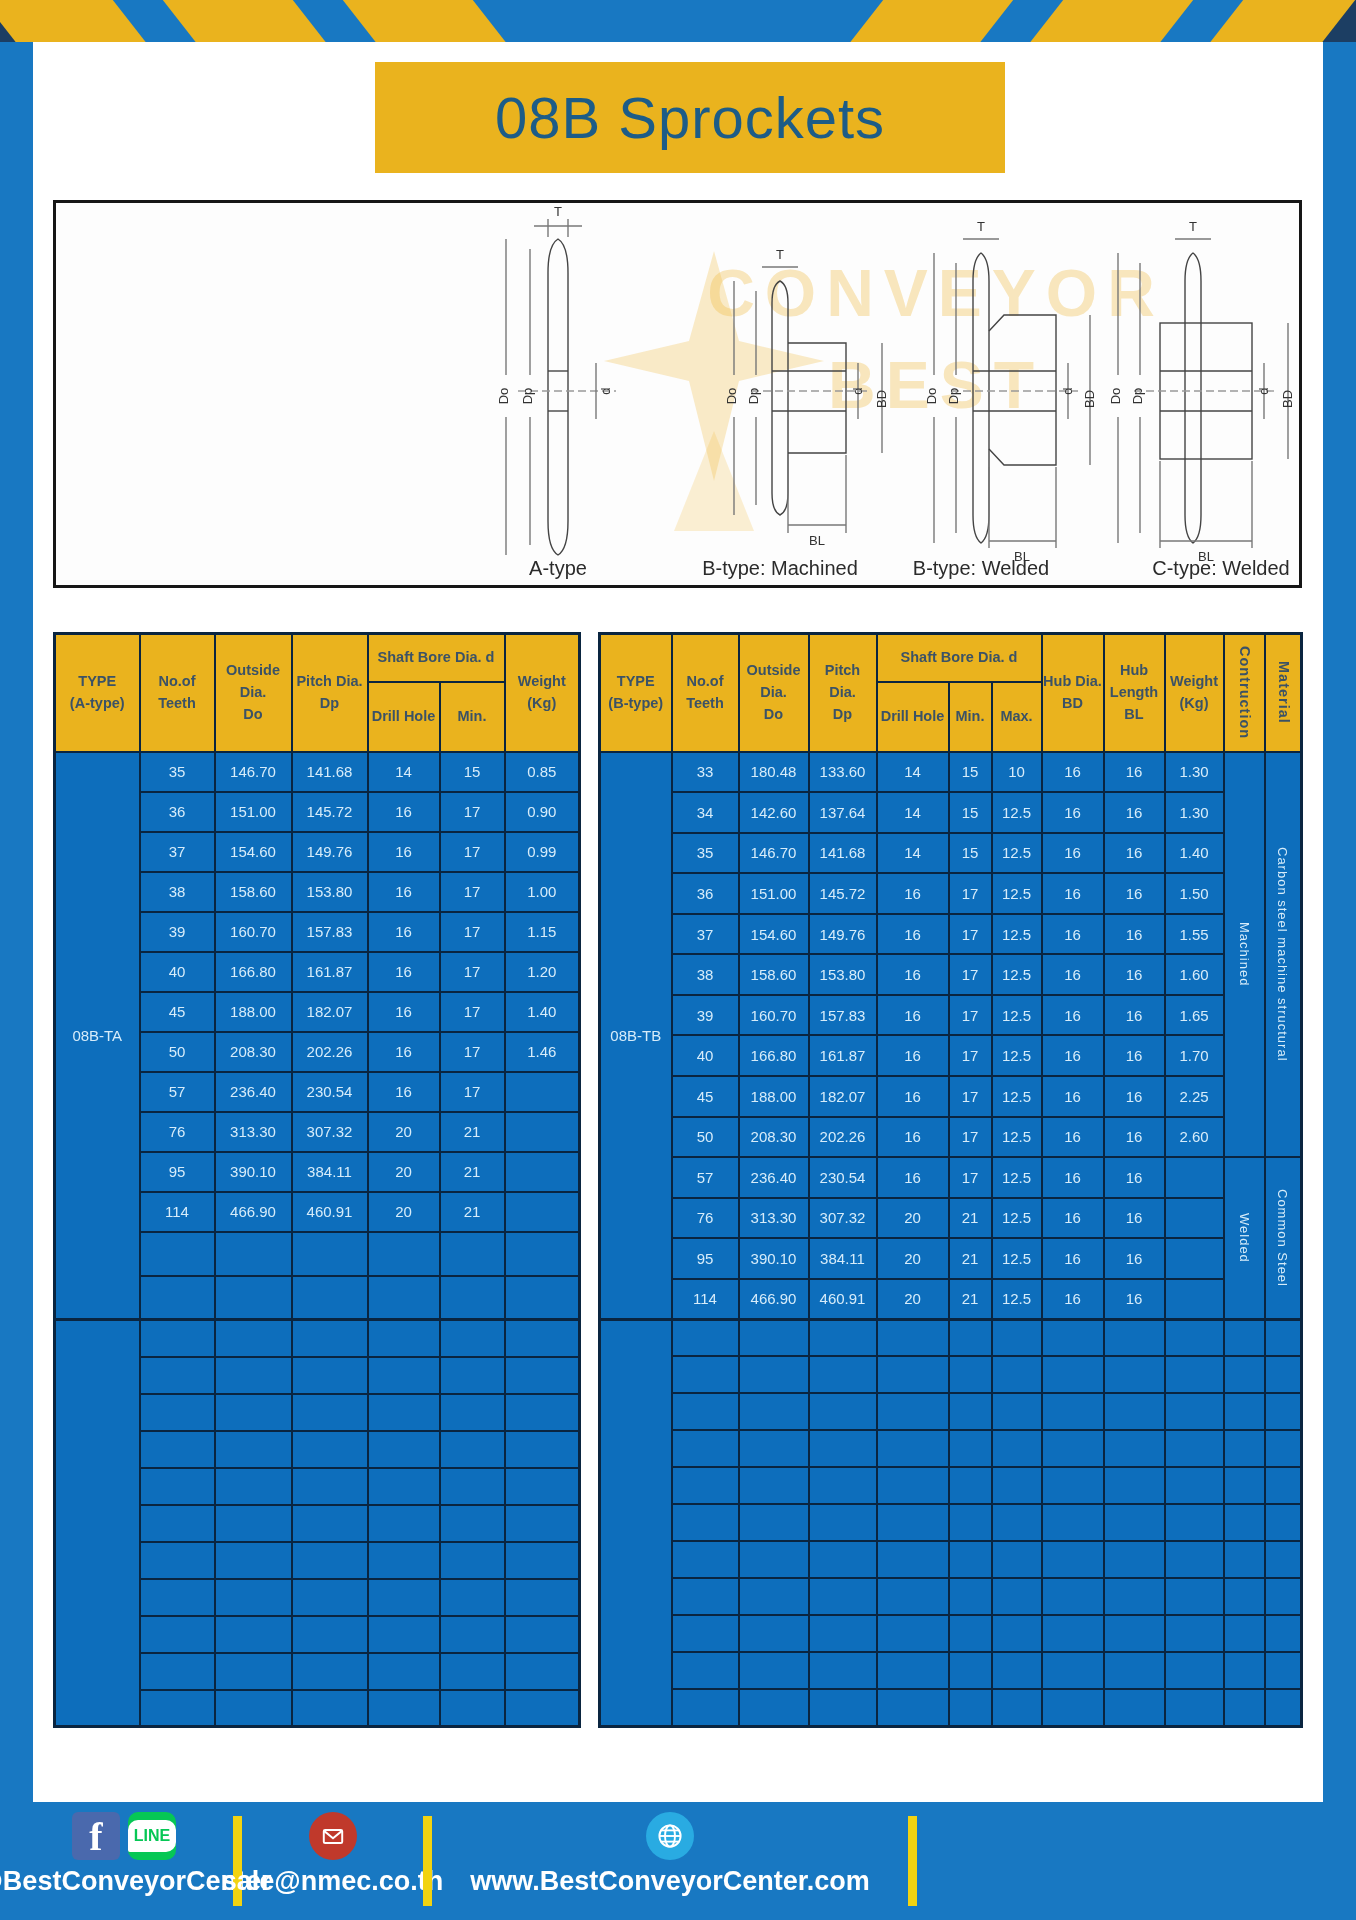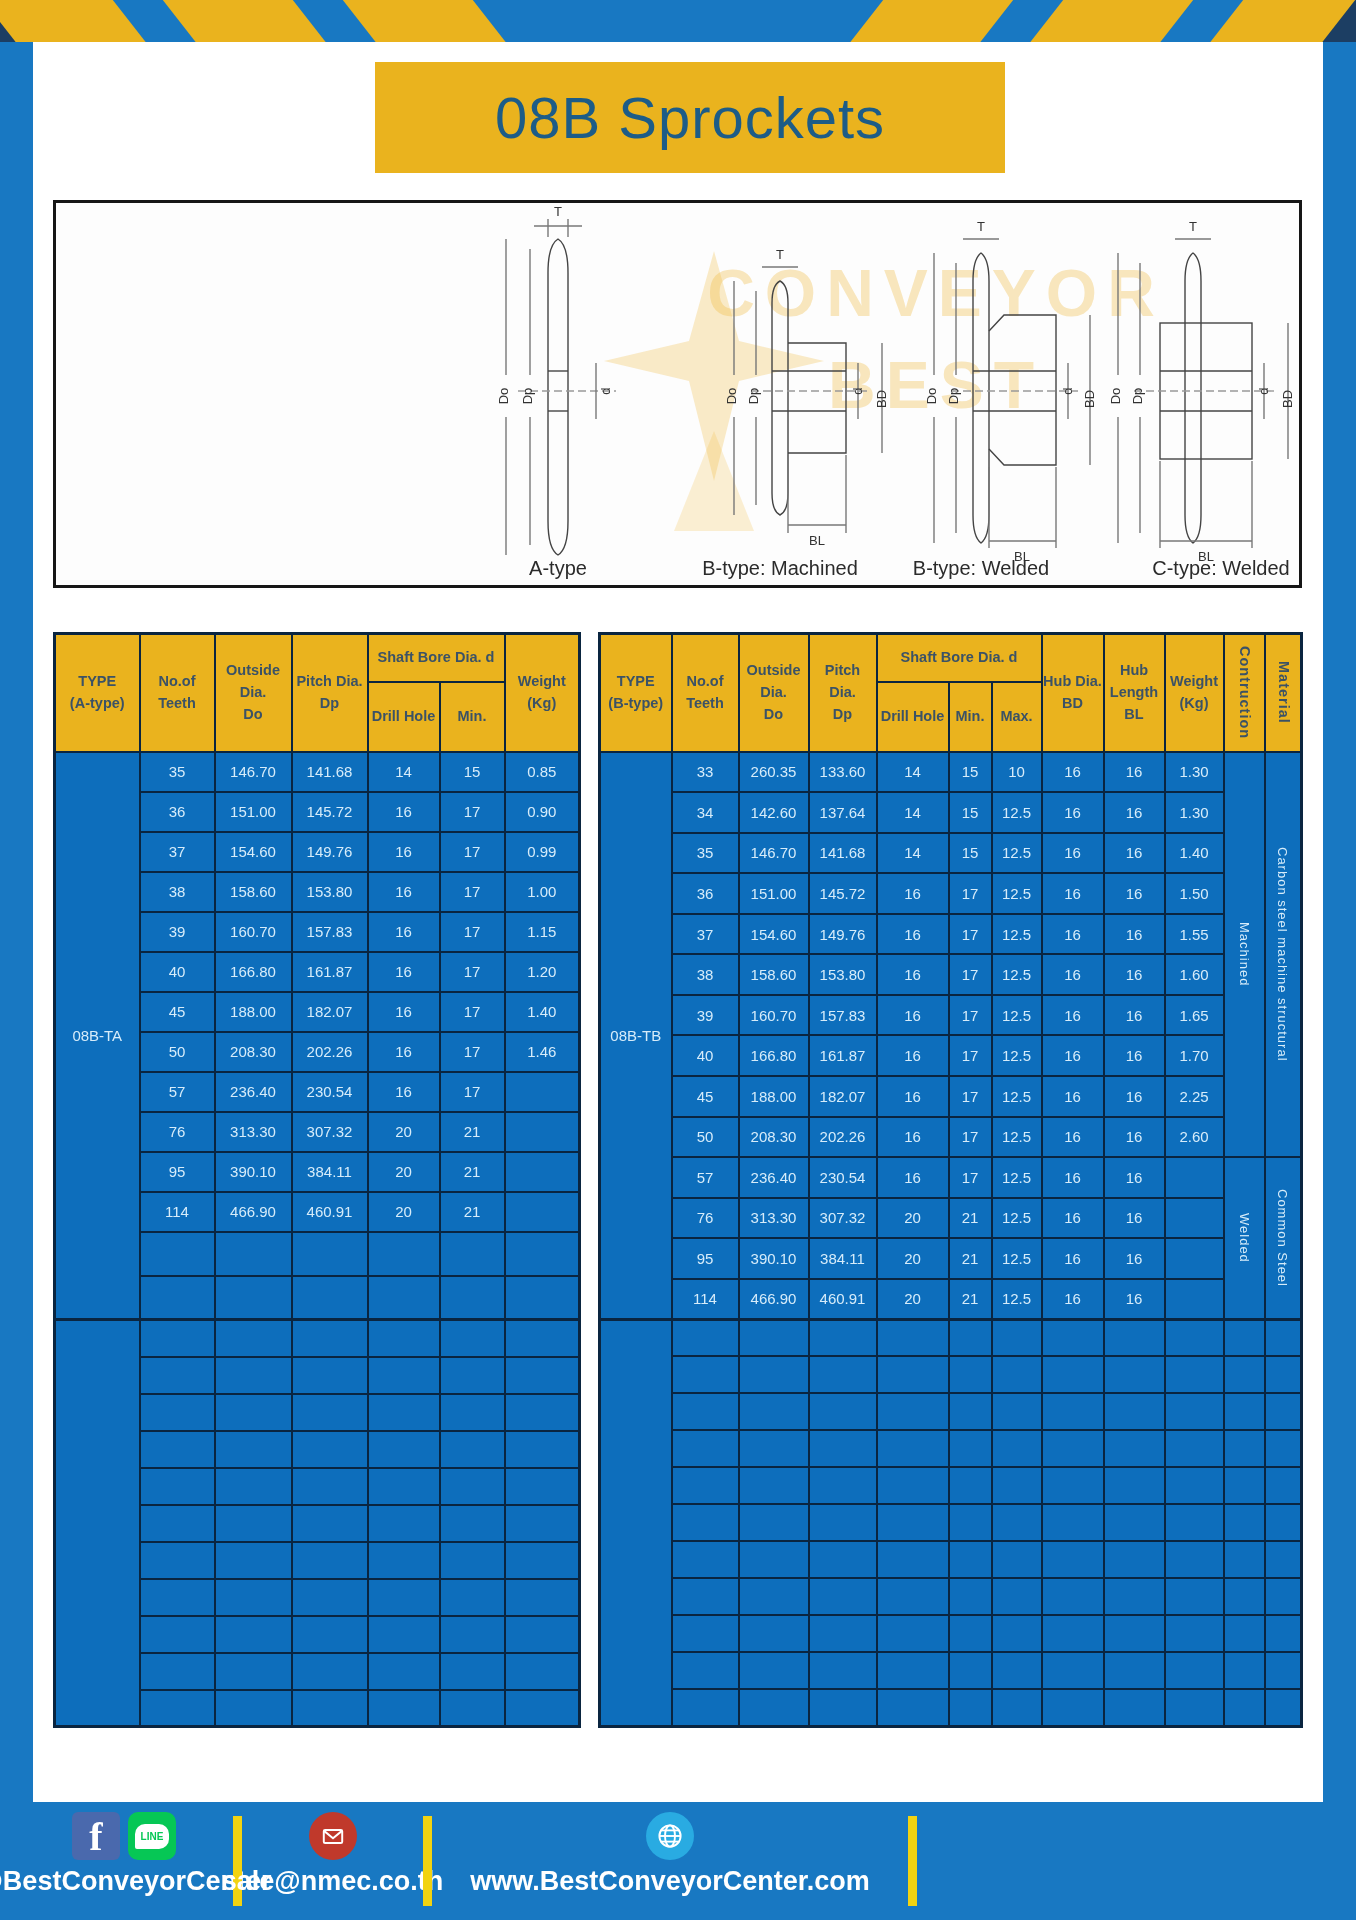--- a/index.html
+++ b/index.html
@@ -51,21 +51,21 @@
   tbody tr.thick td { border-top-width:3px; }
   
   .footer { position:absolute; left:0; bottom:0; width:1356px; height:118px; background:#1878c2; }
   .fgroup { position:absolute; top:8px; display:flex; flex-direction:column; align-items:center; gap:4px; }
   .ficons { display:flex; gap:8px; align-items:center; height:52px; }
   .ftext { color:#ffffff; font-size:27px; font-weight:700; white-space:nowrap; }
   .fdiv { position:absolute; top:14px; width:9px; height:90px; background:#f2d311; }
   .icn { width:48px; height:48px; display:flex; align-items:center; justify-content:center; }
   .fb { background:#4a69ad; border-radius:6px; color:#ffffff; font-size:40px; font-weight:700; font-family:"Liberation Serif", serif; }
   .line-sq { background:#06c755; border-radius:10px; }
-  .line-bubble { background:#ffffff; border-radius:10px 10px 10px 2px; color:#06c755; font-size:10px; font-weight:700; padding:7px 6px; }
+  .line-bubble { background:#ffffff; border-radius:10px 10px 10px 2px; color:#06c755; font-size:16px; font-weight:700; padding:7px 6px; }
   .circ { border-radius:50%; }
   .mail { background:#c0392b; }
   .globe { background:#29abe2; }
   .phone { background:#f0c419; }
 </style>
 </head>
 <body>
 
 <div class="top-band">
   <div class="ts l navy" style="left:-112px"></div>
@@ -474,21 +474,21 @@
       <tr>
         <th>Drill Hole</th>
         <th>Min.</th>
         <th>Max.</th>
       </tr>
     </thead>
     <tbody id="right-tbody">
         <tr class="data-row">
           <td class="type-cell" rowspan="14">08B-TB</td>
           <td>33</td>
-          <td>260.35</td>
+          <td>180.48</td>
           <td>133.60</td>
           <td>14</td>
           <td>15</td>
           <td>10</td>
           <td>16</td>
           <td>16</td>
           <td>1.30</td>
           <td class="vcell" rowspan="10">Machined</td>
           <td class="vcell" rowspan="10">Carbon steel  machine structural</td>
         </tr>

